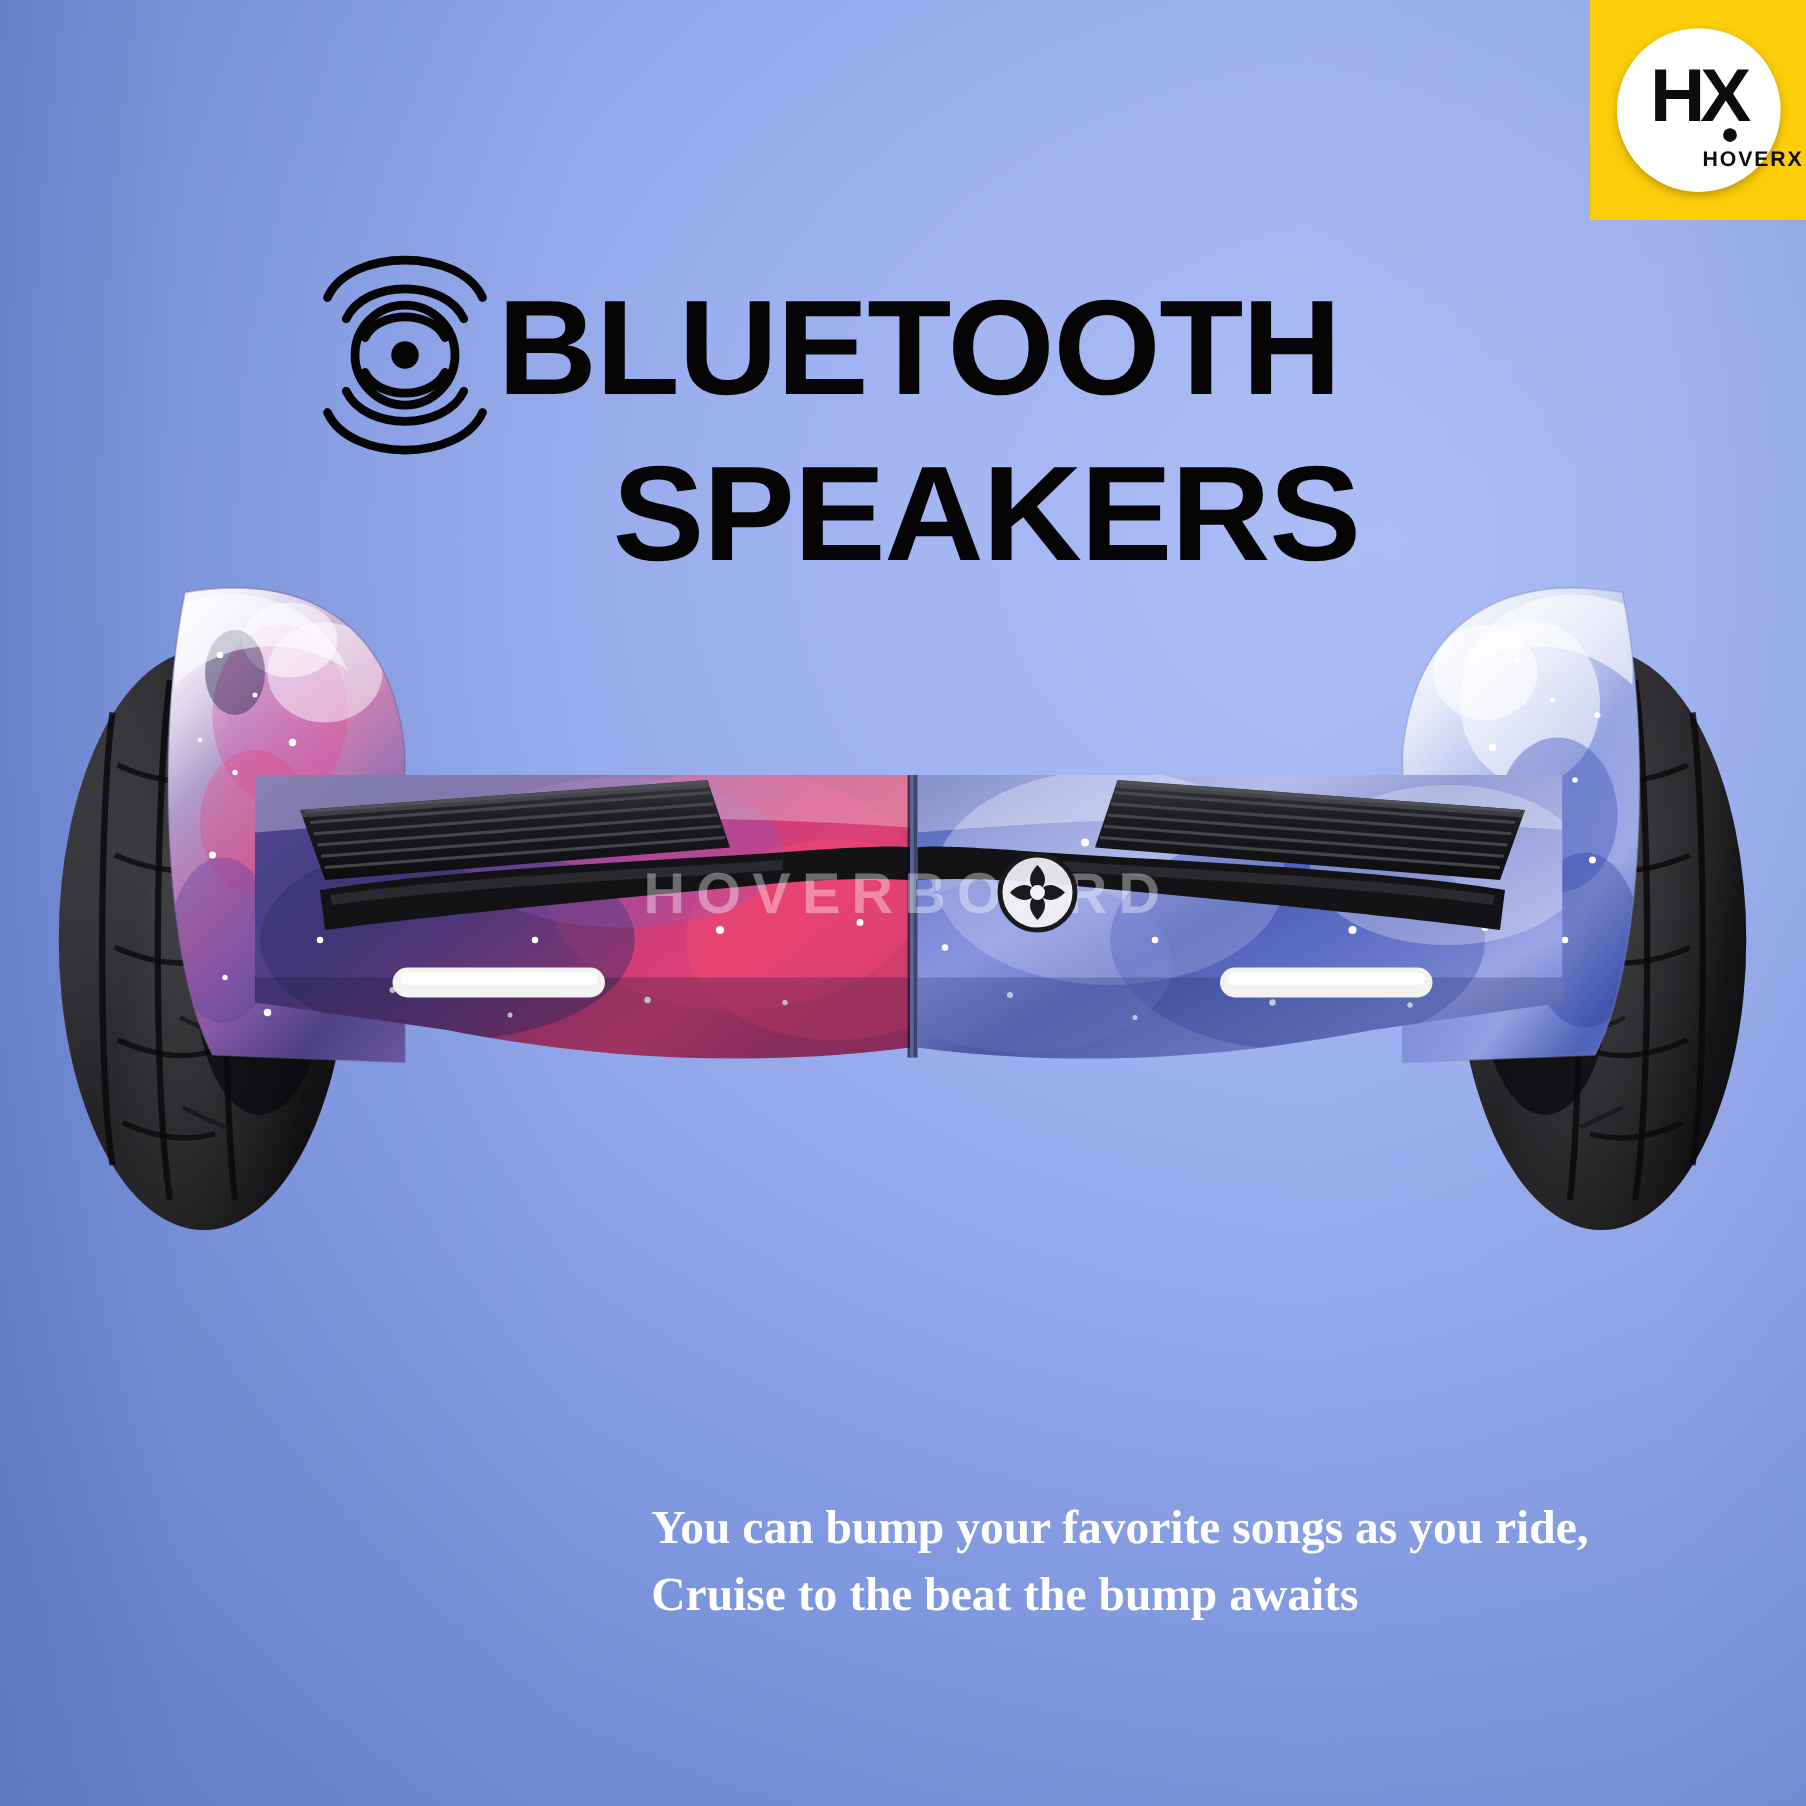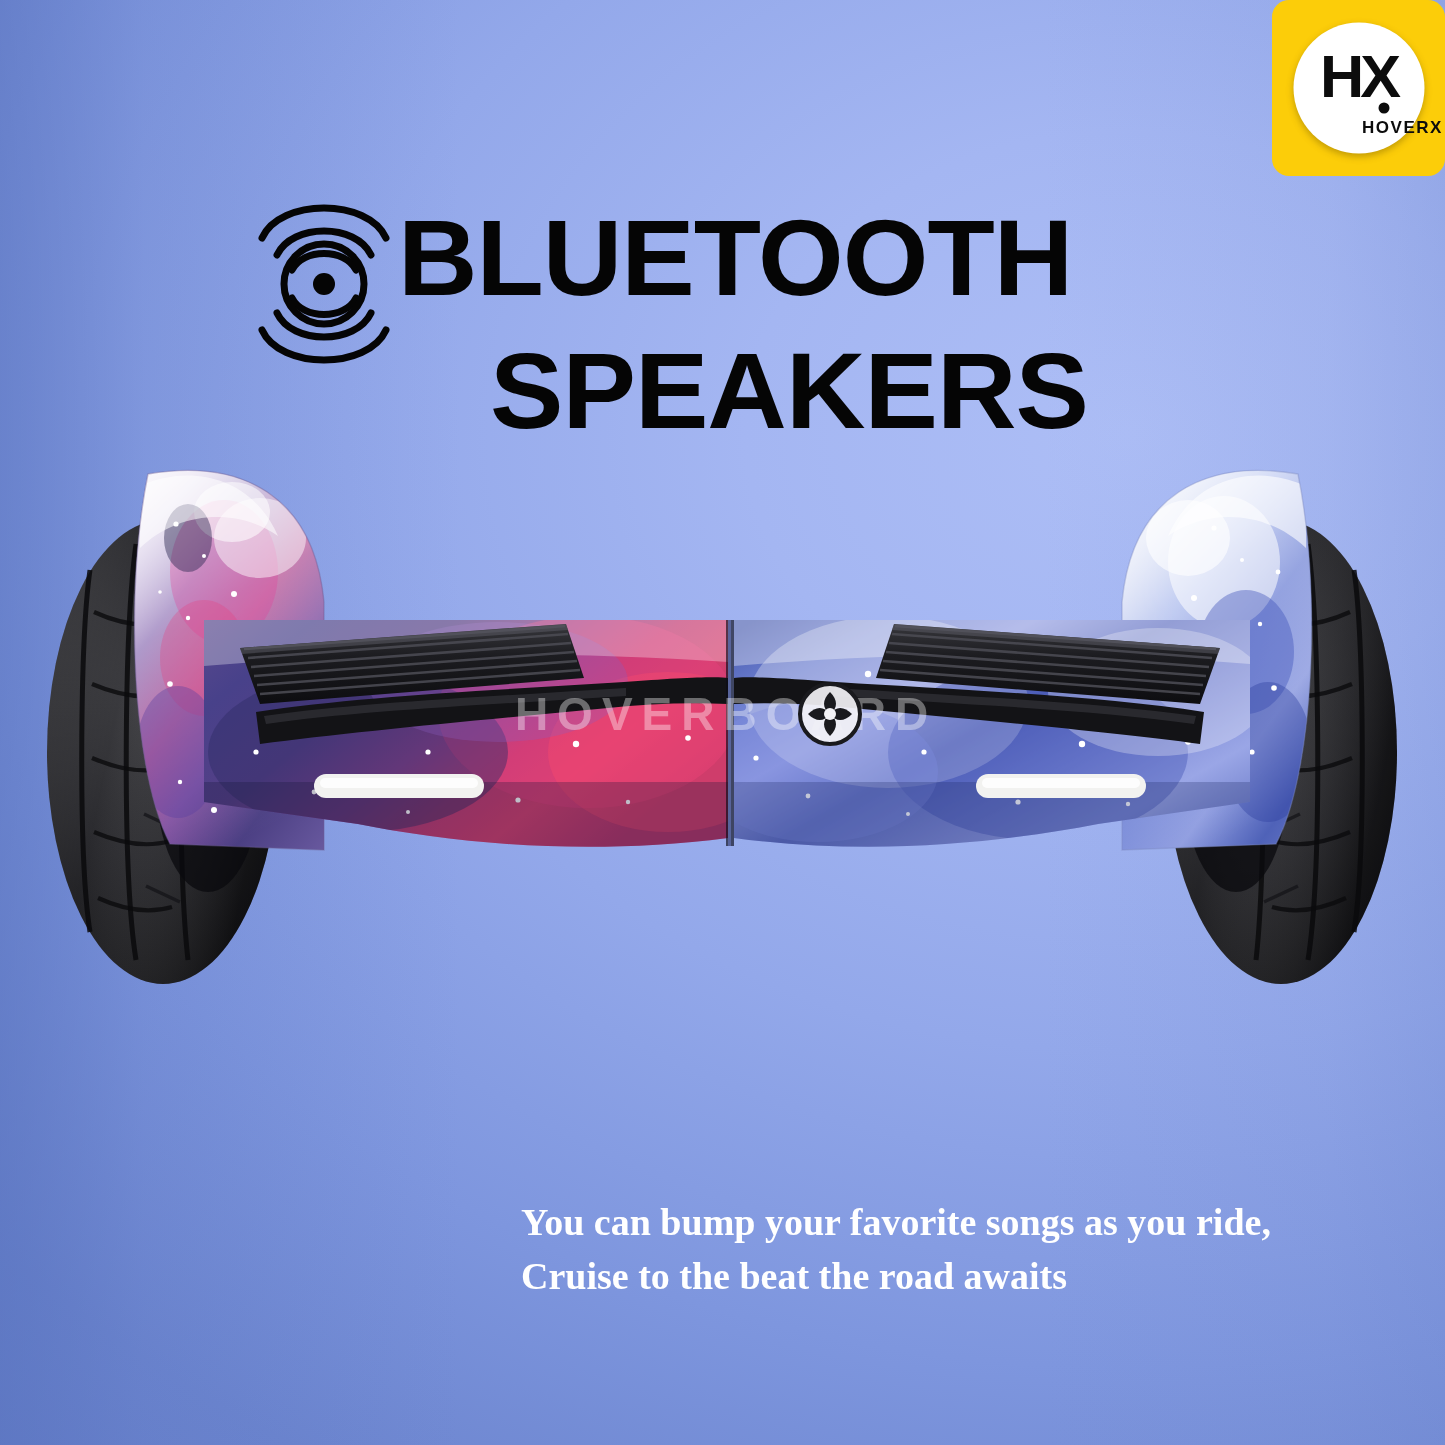--- a/index.html
+++ b/index.html
@@ -21,21 +21,20 @@
   #bg-edge-shade{
     position:absolute; inset:0;
     background:linear-gradient(90deg, rgba(86,112,188,.55) 0%, rgba(86,112,188,.18) 10%, rgba(255,255,255,0) 32%, rgba(255,255,255,0) 72%, rgba(110,132,200,.10) 92%, rgba(104,128,200,.22) 100%);
     pointer-events:none;
   }
 
   
   #logo-badge{
     position:absolute; left:1272px; top:0; width:173px; height:176px;
     background:#fccd09;
-    border-radius:17px;
   }
   #logo-circle{
     position:absolute; left:50%; top:50%; transform:translate(-50%,-50%);
     width:131px; height:131px; border-radius:50%;
     background:#ffffff;
     box-shadow:0 3px 7px rgba(120,90,0,.45);
     display:flex; align-items:center; justify-content:center; flex-direction:column;
   }
   #logo-mark{ position:relative; width:96px; height:88px; }
   #logo-hx{
@@ -54,21 +53,21 @@
     text-align:center; color:#0c0c0c;
     font-family:"Liberation Sans", sans-serif;
     font-weight:bold; font-size:17px; letter-spacing:1.5px; line-height:17px;margin-left:44px;
   }
 
   
   #sound-icon{ position:absolute; left:244px; top:176px; width:160px; height:216px; }
 
   
   #headline{
-    position:absolute; left:398px; top:208px; width:700px;
+    position:absolute; left:398px; top:228px; width:700px;
   }
   .hl-line{
     font-family:"Liberation Sans Narrow","Liberation Sans", sans-serif;
     font-weight:bold;
     color:#050505;
     line-height:.92;
     white-space:nowrap;
     transform-origin:left top;
   }
   #hl-1{ font-size:108px; letter-spacing:-1px; transform:scaleX(1.02); }
@@ -447,16 +446,16 @@
   </div>
 
   <div id="headline">
     <div id="hl-1" class="hl-line">BLUETOOTH</div>
     <div id="hl-2" class="hl-line">SPEAKERS</div>
   </div>
 
 
   <div id="body-copy">
     <div>You can bump your favorite songs as you ride,</div>
-    <div>Cruise to the beat the road awaits</div>
+    <div>Cruise to the beat the bump awaits</div>
   </div>
 
 </div>
 
 </body></html>

